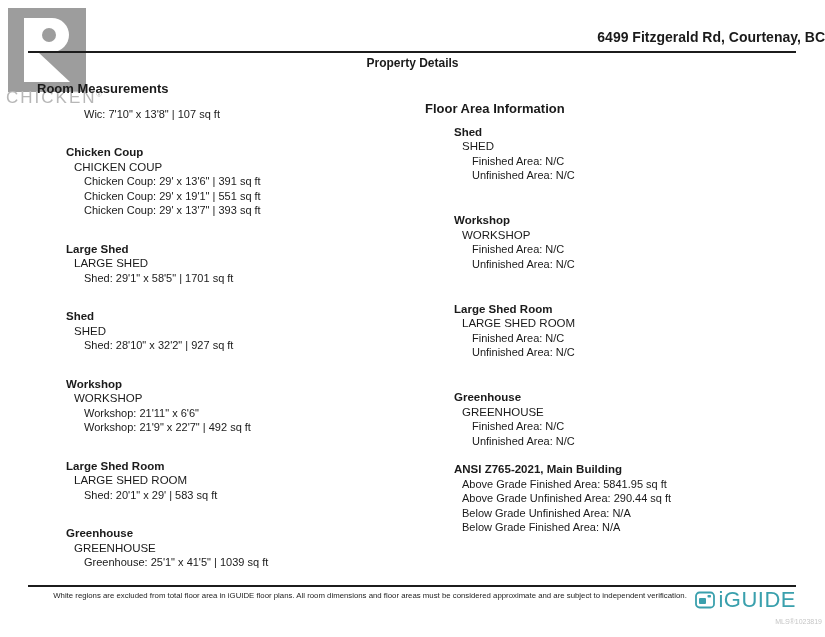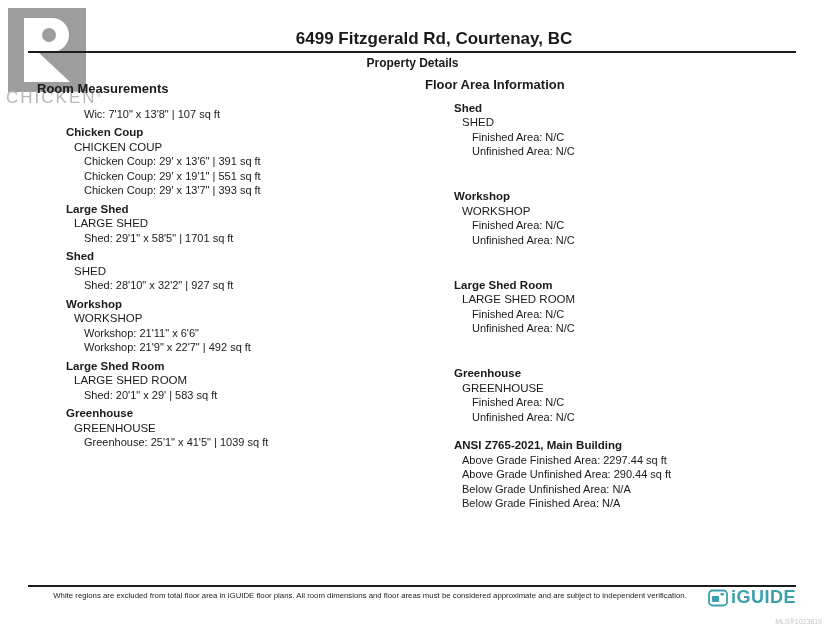--- a/index.html
+++ b/index.html
@@ -19,41 +19,41 @@
   .wm-text {
     position: absolute; left: -2px; top: 80px;
     font-size: 17px; letter-spacing: 2px; color: #b7b7b7;
     font-weight: 400; white-space: nowrap;
   }
   .wm-reg { font-size: 7px; vertical-align: 6px; color: #b7b7b7; }
 
   
   .title {
     position: absolute; top: 29px; left: 0; width: 100%;
-    text-align: center; font-size: 17px; font-weight: bold; z-index: 3; padding-left: 43px;
+    text-align: right; font-size: 14px; font-weight: bold; z-index: 3; padding-left: 43px;
   }
   .hrule {
     position: absolute; top: 51px; left: 28px; width: 768px; height: 2px;
     background: #1c1c1c; z-index: 2;
   }
   .subtitle {
     position: absolute; top: 56px; left: 0; width: 100%;
     text-align: center; font-size: 12px; font-weight: bold; z-index: 3;
   }
 
   
   .col { position: absolute; z-index: 2; }
   .col-left  { left: 37px;  top: 82px; width: 370px; }
-  .col-right { left: 425px; top: 78px; width: 370px; }
+  .col-right { left: 425px; top: 102px; width: 370px; }
 
   .col-heading { font-size: 13px; font-weight: bold; line-height: 14.5px; }
 
   .wic-line { margin-top: 10px; margin-left: 47px; }
 
-  .sec { margin-top: 4px; }
+  .sec { margin-top: 24px; }
   .col-right .sec { margin-top: 30.5px; }
   .col-right .sec-first { margin-top: 8px; }
 
   .sec-title { font-size: 11.5px; font-weight: bold; line-height: 14.5px; margin-left: 29px; }
   .sec-name  { font-size: 11.5px; line-height: 14.5px; margin-left: 37px; }
   .sec-line  { font-size: 11px;   line-height: 14.5px; margin-left: 47px; }
 
   .summary { margin-top: 14px; }
   .summary-line { font-size: 11px; line-height: 14.5px; margin-left: 37px; }
 
@@ -64,21 +64,21 @@
   }
   .disclaimer {
     position: absolute; top: 591px; left: 30px; width: 680px;
     font-size: 7.8px; color: #222222; text-align: center;
   }
   .brand {
     position: absolute; top: 587px; right: 29px;
     display: flex; align-items: center; gap: 3px;
   }
   .brand-text {
-    font-size: 18px; font-weight: 700; letter-spacing: 0.5px;
+    font-size: 22px; font-weight: 400; letter-spacing: 0.5px;
   }
   .mls {
     position: absolute; top: 618px; right: 3px;
     font-size: 7px; color: #c6c6c6;
   }
 </style>
 </head>
 <body>
 
 <div class="page">
@@ -168,21 +168,21 @@
 
     <section class="sec">
       <div class="sec-title">Greenhouse</div>
       <div class="sec-name">GREENHOUSE</div>
       <div class="sec-line">Finished Area: N/C</div>
       <div class="sec-line">Unfinished Area: N/C</div>
     </section>
 
     <section class="summary">
       <div class="sec-title">ANSI Z765-2021, Main Building</div>
-      <div class="summary-line">Above Grade Finished Area: 2297.44 sq ft</div>
+      <div class="summary-line">Above Grade Finished Area: 5841.95 sq ft</div>
       <div class="summary-line">Above Grade Unfinished Area: 290.44 sq ft</div>
       <div class="summary-line">Below Grade Unfinished Area: N/A</div>
       <div class="summary-line">Below Grade Finished Area: N/A</div>
     </section>
   </div>
 
   <div class="frule"></div>
   <div class="disclaimer">White regions are excluded from total floor area in iGUIDE floor plans. All room dimensions and floor areas must be considered approximate and are subject to independent verification.</div>
 
   <div class="brand">

